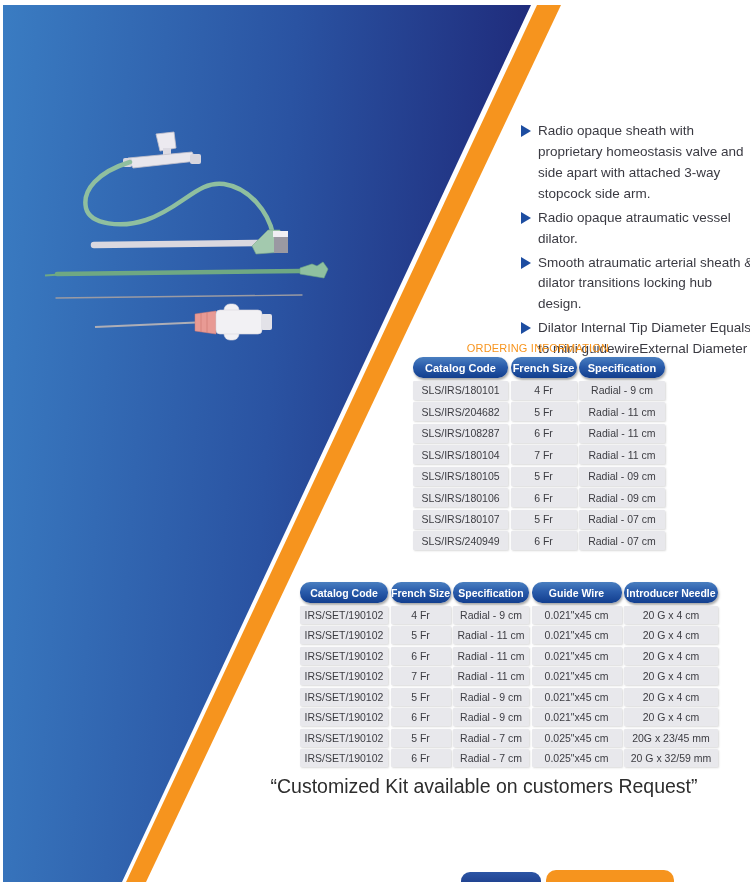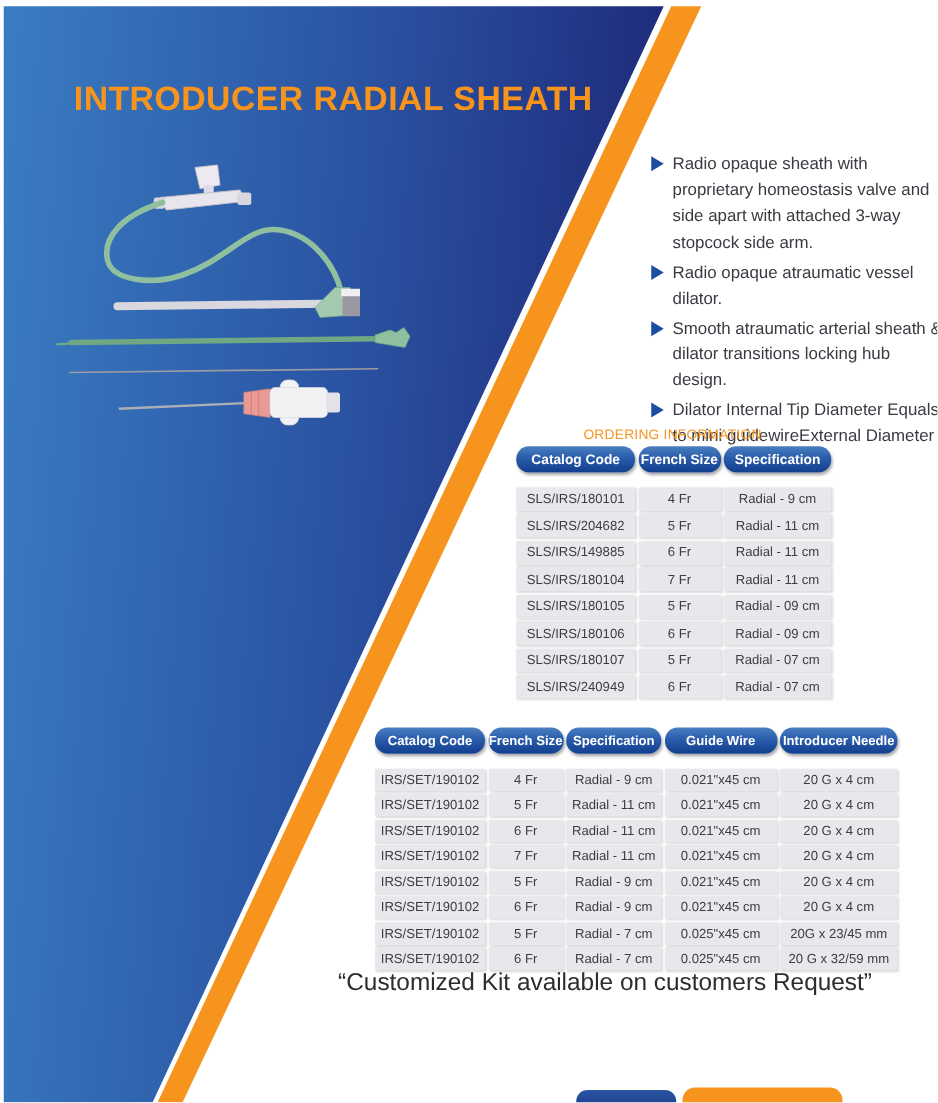--- a/index.html
+++ b/index.html
@@ -26,21 +26,21 @@
   .ftext{font-size:13.5px; line-height:1.55; color:#3a3a42;}
   .ordering-label{
     position:absolute; left:413px; top:342px; width:250px; text-align:center;
     font-size:11px; font-weight:normal; color:#f7941d; letter-spacing:0.2px;
   }
   .grid-table{position:absolute; display:grid; gap:2.5px;}
   .t1{left:413px; top:357px; grid-template-columns:95px 66px 86px;}
   .t2{left:300px; top:582px; grid-template-columns:88px 60px 76px 90px 94px;}
   .grid-table .th{
     background:linear-gradient(180deg,#4a7fc0 0%, #2a5cab 45%, #123e8e 100%);
-    color:#fff; font-weight:bold; font-size:11px; height:21px; margin-bottom:9px;
+    color:#fff; font-weight:bold; font-size:11px; height:21px; margin-bottom:0;
     display:flex; align-items:center; justify-content:center;
     border-radius:10px; box-shadow:1px 2px 2.5px rgba(0,0,0,0.35);
   }
   .t2 .th{font-size:10.5px;}
   .grid-table .td{
     background:#e8e8ec; color:#3c3c42; font-size:10.5px; height:19px;
     display:flex; align-items:center; justify-content:center;
     border-radius:1px; box-shadow:1px 1px 2px rgba(0,0,0,0.15);
   }
   .t2 .td{height:18px;}
@@ -102,21 +102,20 @@
       <line x1="55" y1="209" x2="156" y2="204.5" stroke="#aeaeb6" stroke-width="2"></line>
       <polygon points="155,196 176,193 176,216 155,213" fill="#e89a94" stroke="#d27d76" stroke-width="0.5"></polygon>
       <line x1="161" y1="195" x2="161" y2="214" stroke="#d27d76" stroke-width="0.8"></line>
       <line x1="167" y1="194.5" x2="167" y2="214.5" stroke="#d27d76" stroke-width="0.8"></line>
       <rect x="184" y="186" width="15" height="36" rx="6" fill="#f2f1f4" stroke="#dddce2" stroke-width="0.6"></rect>
       <rect x="176" y="192" width="46" height="24" rx="4" fill="#f2f1f4" stroke="#d8d7dd" stroke-width="0.6"></rect>
       <rect x="221" y="196" width="11" height="16" rx="2" fill="#e3e2e8"></rect>
     </g>
   </svg>
 
-  <h1 class="title">INTRODUCER RADIAL SHEATH</h1>
 
   <ul class="features">
       <li>
         <span class="arrow"></span>
         <span class="ftext">Radio opaque sheath with proprietary homeostasis valve and side apart with attached 3-way stopcock side arm.</span>
       </li>
       <li>
         <span class="arrow"></span>
         <span class="ftext">Radio opaque atraumatic vessel dilator.</span>
       </li>
@@ -135,21 +134,21 @@
   <div class="grid-table t1">
       <div class="th">Catalog Code</div>
       <div class="th">French Size</div>
       <div class="th">Specification</div>
       <div class="td">SLS/IRS/180101</div>
       <div class="td">4 Fr</div>
       <div class="td">Radial - 9 cm</div>
       <div class="td">SLS/IRS/204682</div>
       <div class="td">5 Fr</div>
       <div class="td">Radial - 11 cm</div>
-      <div class="td">SLS/IRS/149885</div>
+      <div class="td">SLS/IRS/108287</div>
       <div class="td">6 Fr</div>
       <div class="td">Radial - 11 cm</div>
       <div class="td">SLS/IRS/180104</div>
       <div class="td">7 Fr</div>
       <div class="td">Radial - 11 cm</div>
       <div class="td">SLS/IRS/180105</div>
       <div class="td">5 Fr</div>
       <div class="td">Radial - 09 cm</div>
       <div class="td">SLS/IRS/180106</div>
       <div class="td">6 Fr</div>

